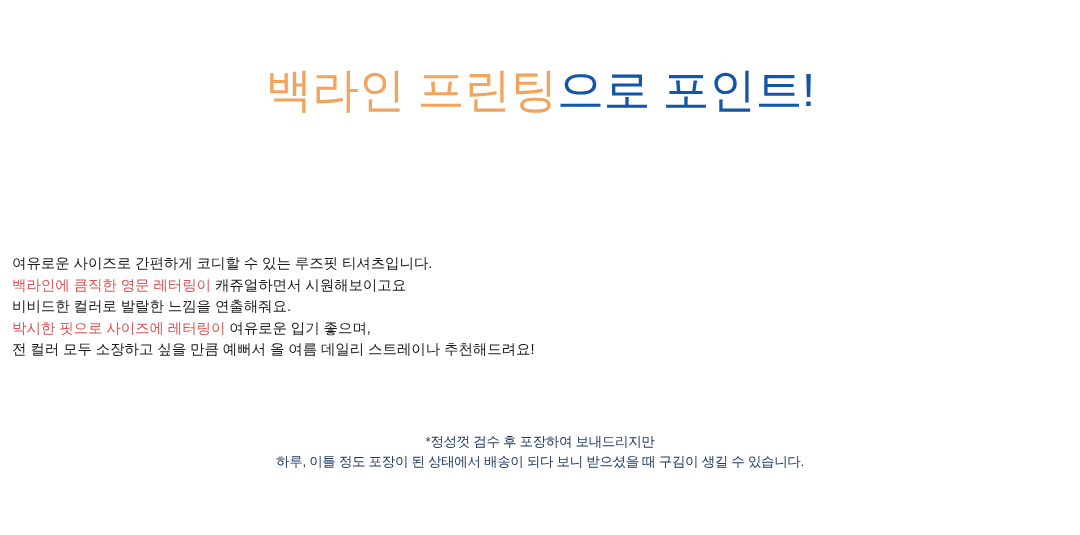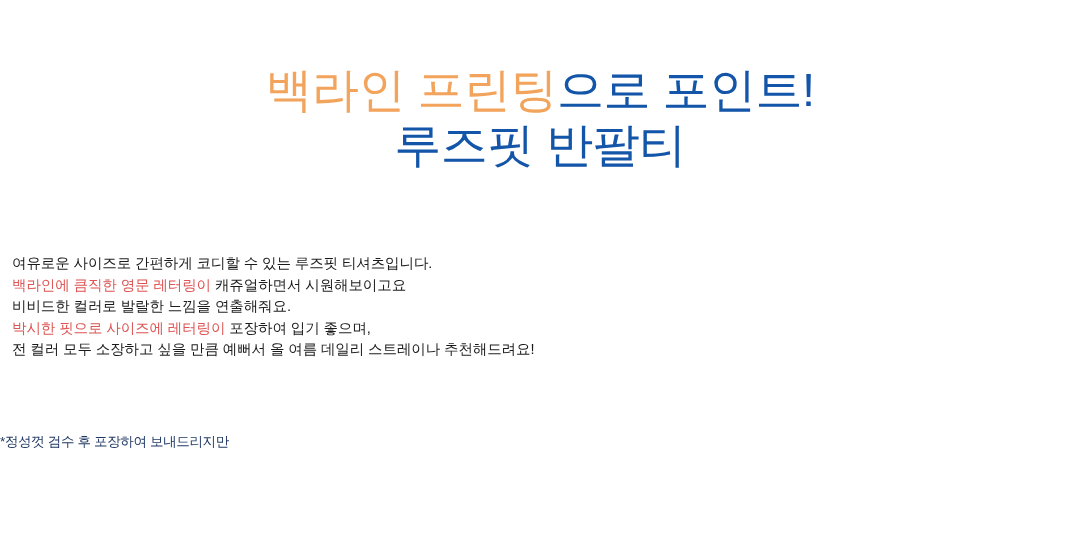--- a/index.html
+++ b/index.html
@@ -60,51 +60,51 @@
     letter-spacing: -0.1px;
   }
   .txt-red { color: #DD5555; }
 
   
   .notice {
     position: absolute;
     top: 432px;
     left: 0;
     width: 1080px;
-    text-align: left;
+    text-align: center;
     line-height: 20px;
     white-space: nowrap;
   }
   .notice-line {
     display: block;
     font-size: 13.5px;
     font-weight: 400;
     color: #203864;
     letter-spacing: -0.35px;
   }
 </style>
 </head>
 <body>
 
 <div class="page">
 
   <div class="headline">
     <span class="headline-line"><span class="hl-orange">백라인 프린팅</span><span class="hl-blue">으로 포인트!</span></span>
-    <span class="headline-line hl-blue">루즈핏 반팔티</span>
   </div>
 
   <div class="body-copy">
     <span class="body-line">여유로운 사이즈로 간편하게 코디할 수 있는 루즈핏 티셔츠입니다.</span>
 
     <span class="body-line"><span class="txt-red">백라인에 큼직한 영문 레터링이</span><span> 캐쥬얼하면서 시원해보이고요</span></span>
 
     <span class="body-line">비비드한 컬러로 발랄한 느낌을 연출해줘요.</span>
 
-    <span class="body-line"><span class="txt-red">박시한 핏으로 사이즈에 레터링이</span><span> 포장하여 입기 좋으며,</span></span>
+    <span class="body-line"><span class="txt-red">박시한 핏으로 사이즈에 레터링이</span><span> 여유로운 입기 좋으며,</span></span>
 
     <span class="body-line">전 컬러 모두 소장하고 싶을 만큼 예뻐서 올 여름 데일리 스트레이나 추천해드려요!</span>
   </div>
 
   <div class="notice">
     <span class="notice-line">*정성껏 검수 후 포장하여 보내드리지만</span>
+    <span class="notice-line">하루, 이틀 정도 포장이 된 상태에서 배송이 되다 보니 받으셨을 때 구김이 생길 수 있습니다.</span>
   </div>
 
 </div>
 
 </body></html>

